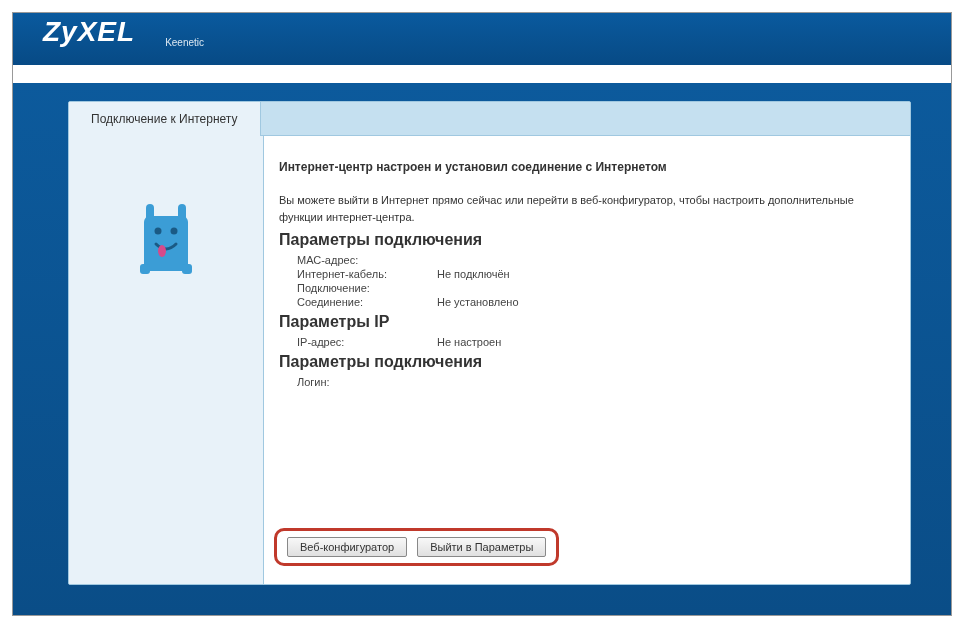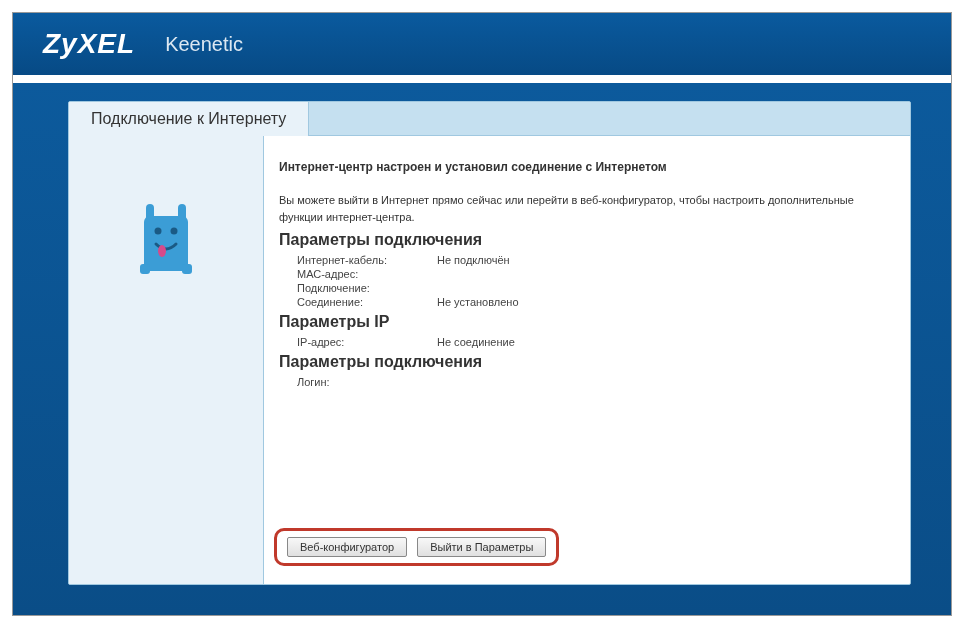--- a/index.html
+++ b/index.html
@@ -19,34 +19,34 @@
       top: 12px;
       left: 12px;
       right: 12px;
       bottom: 12px;
       border: 1px solid #999;
       background: #fff;
       overflow: hidden;
     }
     .header-bar {
       background: linear-gradient(to bottom, #0a5a9e 0%, #074a85 100%);
-      height: 62px;
-      display: flex;
-      align-items: center;
-      padding: 8px 30px;
+      height: 52px;
+      display: flex;
+      align-items: flex-end;
+      padding: 17px 30px;
       color: #fff;
     }
     .logo-brand {
       font-size: 28px;
       font-weight: bold;
       font-style: italic;
       letter-spacing: 1px;
     }
     .logo-product {
-      font-size: 20px;
+      font-size: 10px;
       margin-left: 30px;
       color: #dce8f2;
     }
     .blue-container {
       background: linear-gradient(to bottom, #0c5a9c 0%, #0a4d87 100%);
       position: absolute;
       top: 70px;
       left: 0;
       right: 0;
       bottom: 0;
@@ -64,21 +64,21 @@
       background: #c5e0f0;
       border-bottom: 1px solid #a0c8e0;
       padding-left: 0;
     }
     .tab-active {
       display: inline-block;
       background: #e8f2f9;
       height: 34px;
       line-height: 34px;
       padding: 0 22px;
-      font-size: 16px;
+      font-size: 12px;
       color: #333;
       border-right: 1px solid #a0c8e0;
     }
     .panel-body {
       display: flex;
       height: calc(100% - 34px);
     }
     .sidebar {
       width: 195px;
       background: #e8f2f9;
@@ -181,40 +181,40 @@
             <rect x="4" y="68" width="10" height="10" rx="3" fill="#3b9dd6"></rect>
             <rect x="46" y="68" width="10" height="10" rx="3" fill="#3b9dd6"></rect>
           </svg>
         </div>
         <div class="content-area">
           <div class="content-title">Интернет-центр настроен и установил соединение с Интернетом</div>
           <div class="content-description">Вы можете выйти в Интернет прямо сейчас или перейти в веб-конфигуратор, чтобы настроить дополнительные функции интернет-центра.</div>
 
           <div class="section-heading">Параметры подключения</div>
           <div class="param-row">
+            <span class="param-label">МАС-адрес:</span>
+            <span class="param-value"></span>
+          </div>
+          <div class="param-row">
             <span class="param-label">Интернет-кабель:</span>
             <span class="param-value">Не подключён</span>
           </div>
           <div class="param-row">
-            <span class="param-label">МАС-адрес:</span>
-            <span class="param-value"></span>
-          </div>
-          <div class="param-row">
             <span class="param-label">Подключение:</span>
             <span class="param-value"></span>
           </div>
           <div class="param-row">
             <span class="param-label">Соединение:</span>
             <span class="param-value">Не установлено</span>
           </div>
 
           <div class="section-heading">Параметры IP</div>
           <div class="param-row">
             <span class="param-label">IP-адрес:</span>
-            <span class="param-value">Не соединение</span>
+            <span class="param-value">Не настроен</span>
           </div>
 
           <div class="section-heading">Параметры подключения</div>
           <div class="param-row">
             <span class="param-label">Логин:</span>
             <span class="param-value"></span>
           </div>
 
           <div class="button-row">
             <button class="action-button">Веб-конфигуратор</button>

